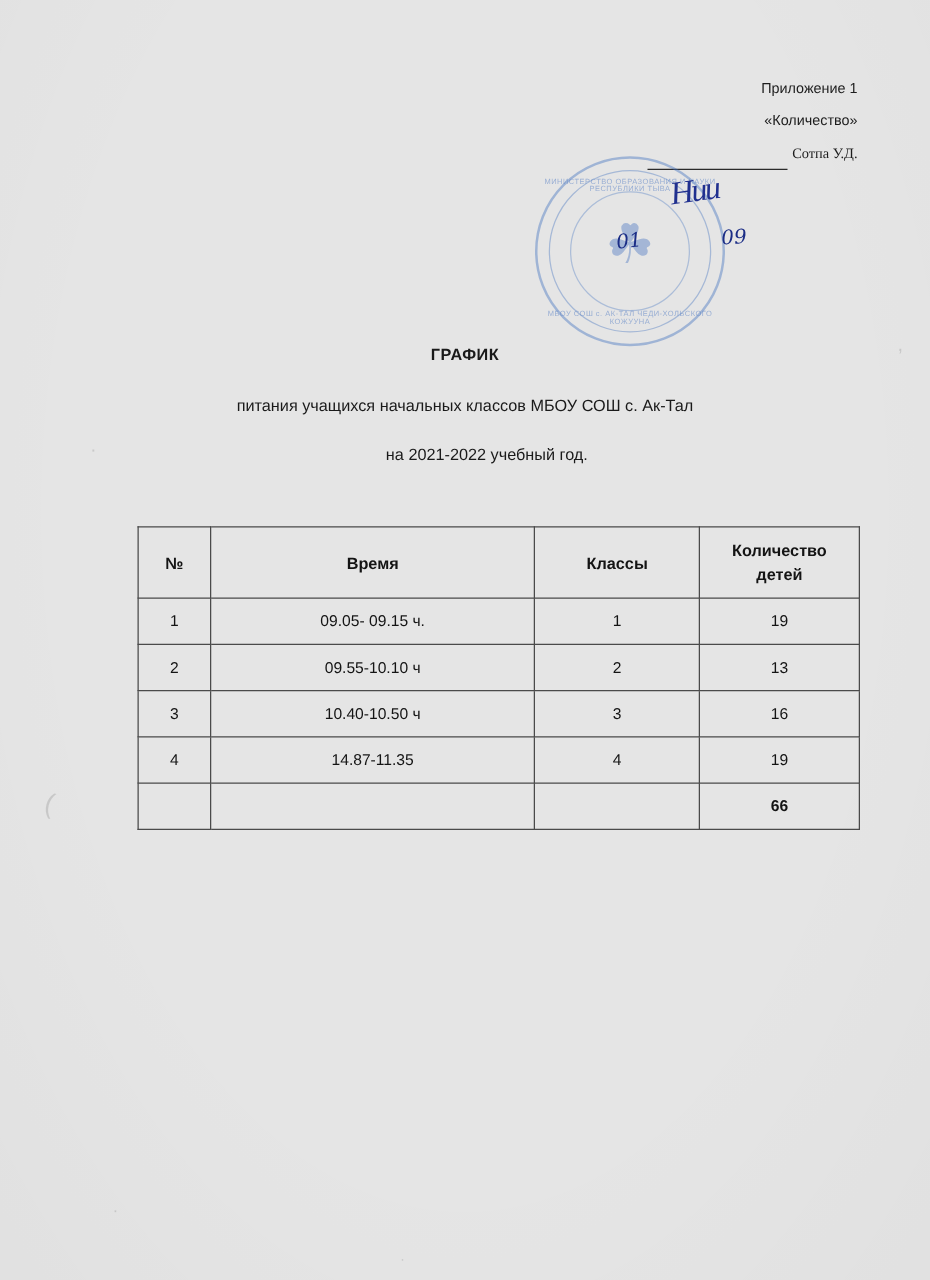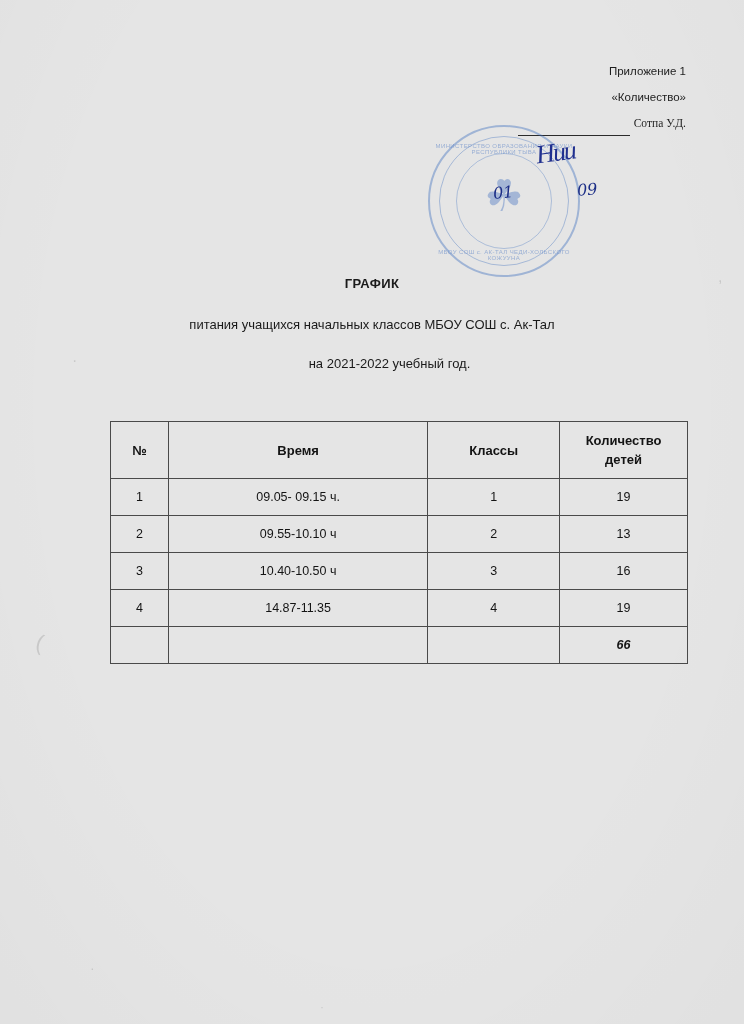--- a/index.html
+++ b/index.html
@@ -208,21 +208,20 @@
   }
   table.schedule tbody td {
     height: 36px;
   }
   col.c-num { width: 58px; }
   col.c-time { width: 260px; }
   col.c-class { width: 132px; }
   col.c-count { width: 128px; }
   .total-cell {
     font-weight: bold;
-    font-style: italic;
   }
   .row-total td {
     height: 44px;
   }
 
   
   .artifact {
     position: absolute;
     color: rgba(0,0,0,0.12);
     font-size: 13px;

